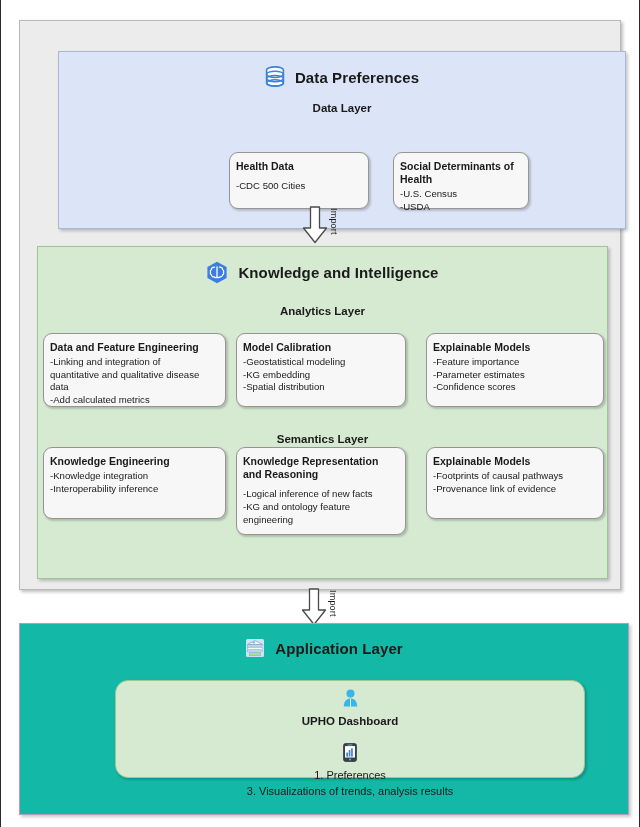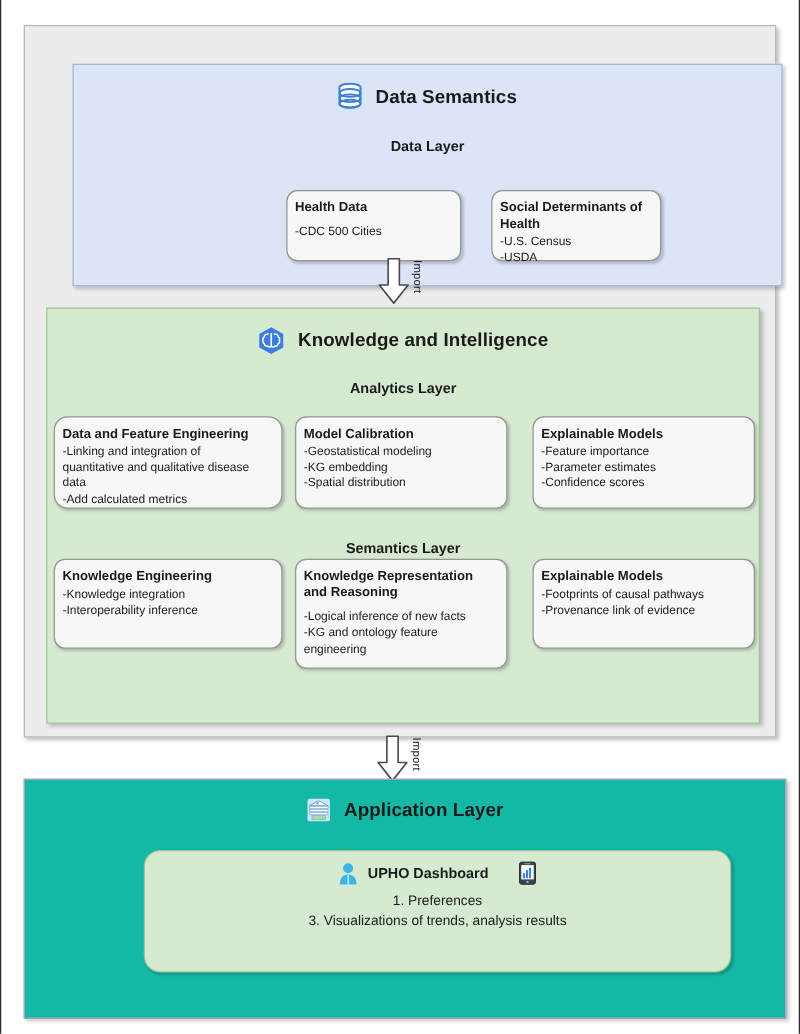--- a/index.html
+++ b/index.html
@@ -76,21 +76,21 @@
     font-weight: bold;
     letter-spacing: 0.1px;
     margin-top: 14px;
   }
   .layer-title .title-text { line-height: 1; }
 
   .sub-title {
     text-align: center;
     font-size: 11.5px;
     font-weight: bold;
-    margin-top: 24px;
+    margin-top: 14px;
   }
 
   
   .icon { display: inline-block; flex: none; line-height: 0; }
 
   
   .card {
     background: #f7f7f7;
     border: 1px solid #959595;
     border-radius: 9px;
@@ -111,21 +111,21 @@
   }
   .card-gap { height: 5px; }
 
   
   .card-health   { left: 170px; top: 100px; width: 140px; height: 57px; }
   .card-sdoh     { left: 334px; top: 100px; width: 136px; height: 57px; }
   .card-health .card-line { margin-top: 7px; }
 
   
   .row-analytics .card { top: 86px; height: 74px; }
-  .c-dfe  { left: 5px;   width: 183px; border-radius: 11px; }
+  .c-dfe  { left: 5px;   width: 183px; }
   .c-mc   { left: 198px; width: 170px; }
   .c-em1  { left: 388px; width: 178px; }
 
   
   .row-semantics .card { top: 200px; }
   .c-ke   { left: 5px;   width: 183px; height: 72px; }
   .c-krr  { left: 198px; width: 170px; height: 88px; }
   .c-em2  { left: 388px; width: 178px; height: 72px; }
 
   
@@ -166,20 +166,21 @@
     box-shadow: 1.5px 1.5px 2px rgba(0,0,0,0.18);
   }
   .app-card-head {
     display: flex;
     align-items: center;
     justify-content: center;
     gap: 8px;
     margin-top: 8px;
     font-size: 11.5px;
     font-weight: bold;
+    flex-direction: column;
   }
   .app-card-head .spacer { width: 8px; }
   .app-list {
     margin-top: 6px;
     text-align: center;
     font-size: 11px;
     line-height: 1.42;
   }
 </style>
 </head>
@@ -192,21 +193,21 @@
     <div class="layer-title">
       <span class="icon">
         <svg width="20" height="22" viewBox="0 0 20 22">
           <ellipse cx="10" cy="4" rx="8.4" ry="3.1" fill="#ffffff" stroke="#3b82d6" stroke-width="1.6"></ellipse>
           <path d="M1.6 4 V17 a8.4 3.1 0 0 0 16.8 0 V4" fill="#ffffff" stroke="#3b82d6" stroke-width="1.6"></path>
           <ellipse cx="10" cy="8.3" rx="8.4" ry="3.1" fill="none" stroke="#3b82d6" stroke-width="1.5"></ellipse>
           <ellipse cx="10" cy="12.6" rx="8.4" ry="3.1" fill="none" stroke="#3b82d6" stroke-width="1.5"></ellipse>
           <ellipse cx="10" cy="16.9" rx="8.4" ry="3.1" fill="none" stroke="#3b82d6" stroke-width="1.5"></ellipse>
         </svg>
       </span>
-      <span class="title-text">Data Semantics</span>
+      <span class="title-text">Data Preferences</span>
     </div>
 
     <div class="sub-title">Data Layer</div>
 
     <div class="card card-health">
       <div class="card-title">Health Data</div>
       <div class="card-line">-CDC 500 Cities</div>
     </div>
 
     <div class="card card-sdoh">

